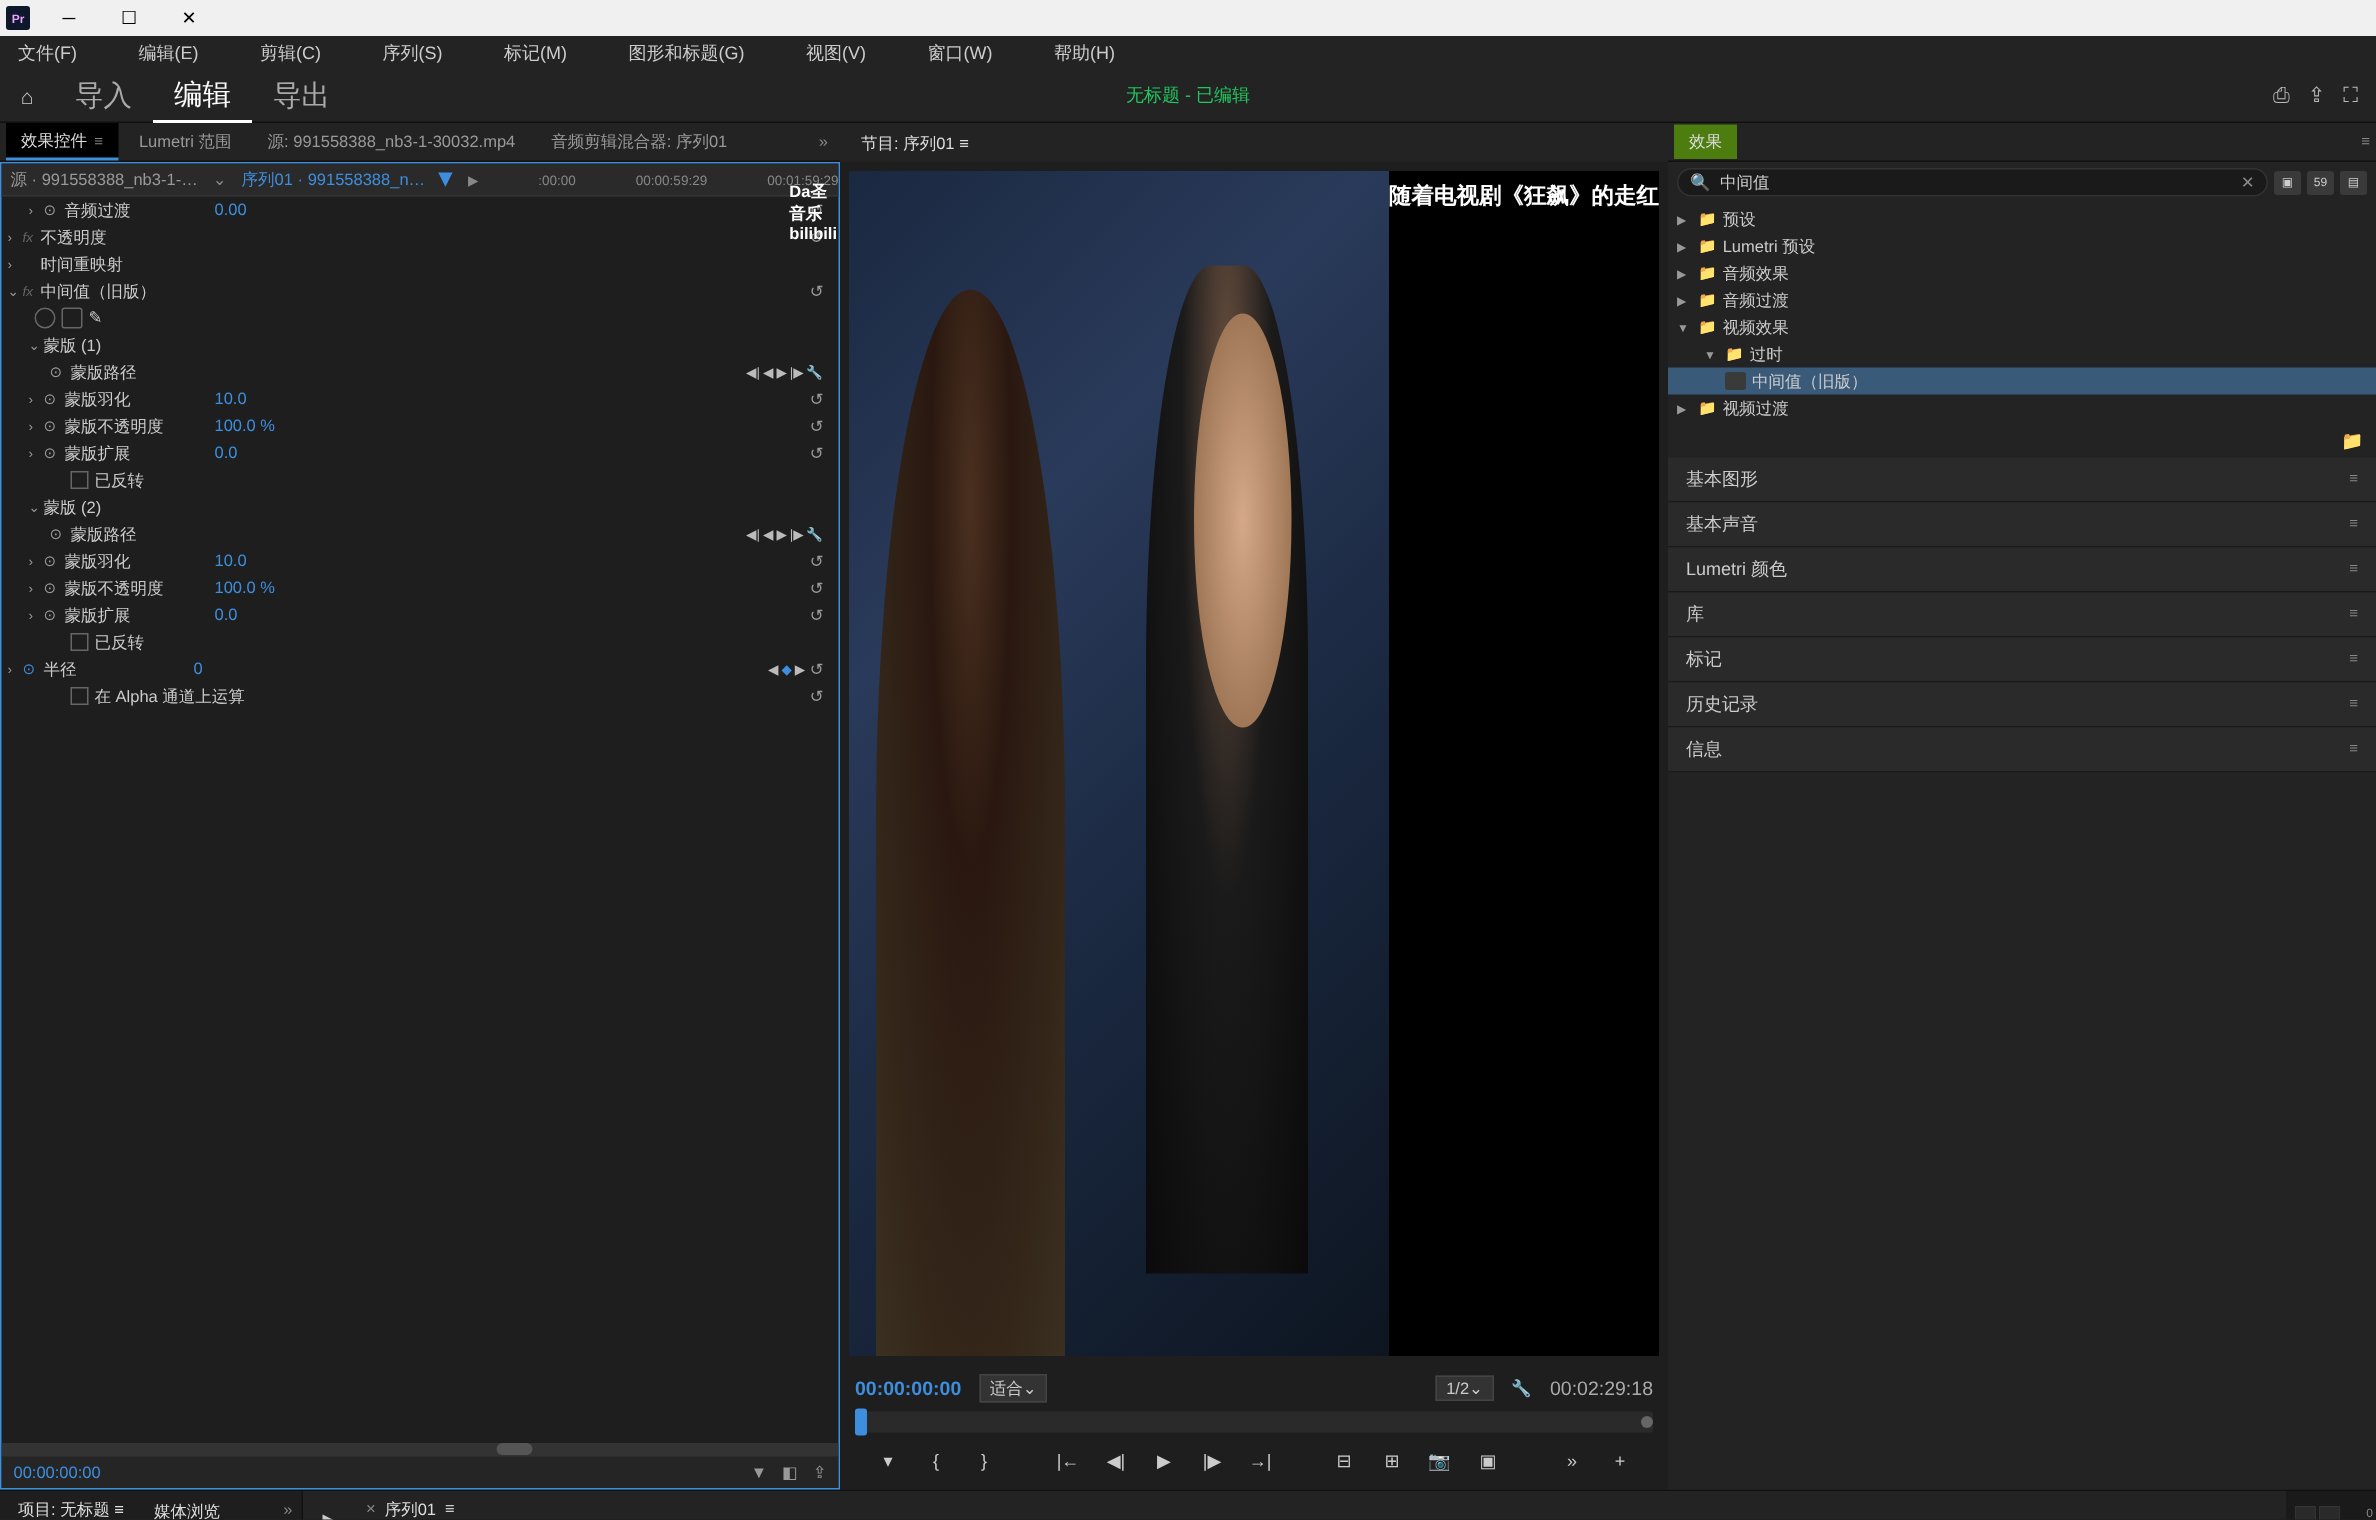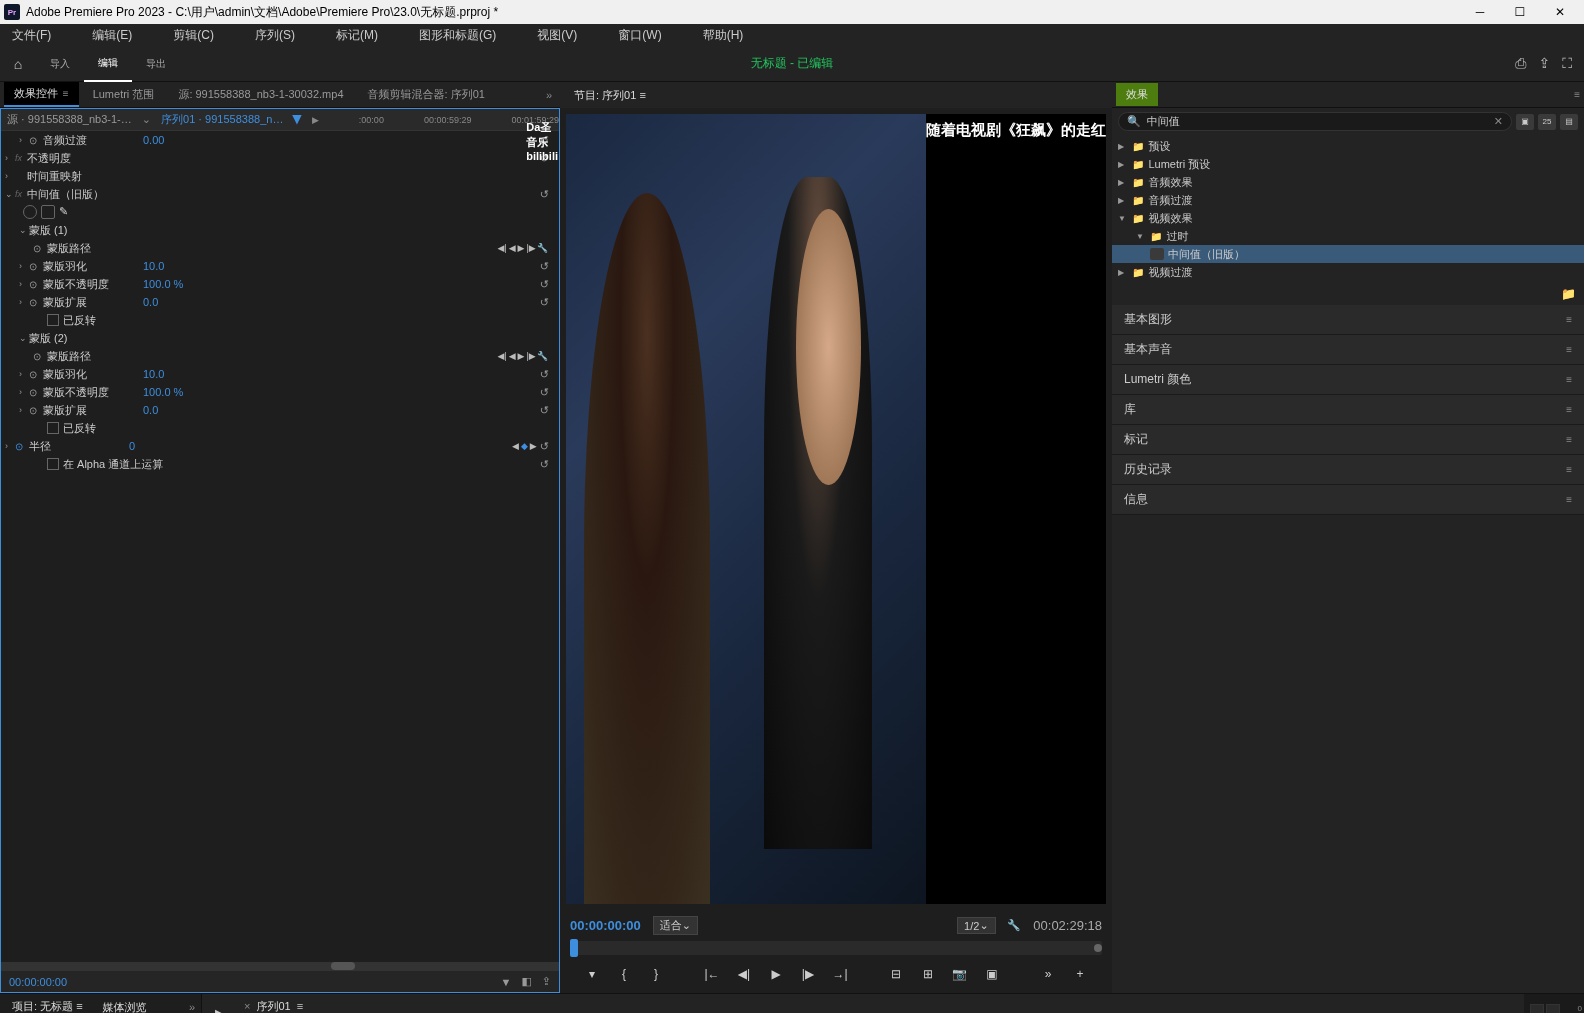--- a/index.html
+++ b/index.html
@@ -11,21 +11,21 @@
 .titlebar .title { flex: 1; font-size: 12px; }
 .titlebar .winbtn { width: 40px; height: 24px; display: flex; align-items: center; justify-content: center; font-size: 12px; }
 
 
 .menubar { height: 22px; background: #232323; display: flex; align-items: center; padding: 0 6px; gap: 29px; }
 .menubar .menu-item { padding: 0 6px; font-size: 12px; color: #ccc; }
 
 
 .workspace-bar { height: 36px; background: #232323; border-bottom: 1px solid #111; display: flex; align-items: center; }
 .workspace-bar .home-icon { width: 36px; display: flex; justify-content: center; font-size: 14px; color: #ccc; }
-.workspace-bar .ws-tab { padding: 0 14px; height: 36px; display: flex; align-items: center; font-size: 10px; color: #aaa; }
+.workspace-bar .ws-tab { padding: 0 14px; height: 36px; display: flex; align-items: center; font-size: 19px; color: #aaa; }
 .workspace-bar .ws-tab.active { color: #fff; border-bottom: 2px solid #fff; }
 .workspace-bar .center-title { position: absolute; left: 50%; transform: translateX(-50%); font-size: 12px; color: #22c55e; }
 .workspace-bar .right-icons { margin-left: auto; display: flex; gap: 12px; padding-right: 12px; font-size: 14px; color: #bbb; }
 
 
 .main { display: flex; height: calc(1013px - 24px - 22px - 36px - 20px); }
 .left-col { width: 560px; display: flex; flex-direction: column; }
 .mid-col { width: 552px; display: flex; flex-direction: column; }
 .right-col { flex: 1; display: flex; flex-direction: column; background: #232323; }
 
@@ -139,21 +139,20 @@
 .audio-meter-bars { flex: 1; position: relative; padding: 6px 4px; }
 .audio-meter-scale { position: absolute; right: 2px; top: 10px; bottom: 30px; display: flex; flex-direction: column; justify-content: space-between; font-size: 8px; color: #888; text-align: right; }
 .audio-meter-tracks { position: absolute; left: 6px; top: 10px; bottom: 30px; width: 30px; display: flex; gap: 2px; }
 .audio-meter-tracks .bar { flex: 1; background: linear-gradient(0deg, #2a2a2a 0%, #2a2a2a 100%); border: 1px solid #333; }
 </style>
 </head>
 <body>
 
 <div class="titlebar">
   <div class="app-icon">Pr</div>
-  <div class="title">Adobe Premiere Pro 2023 - C:\用户\admin\文档\Adobe\Premiere Pro\23.0\无标题.prproj *</div>
   <div class="winbtn">─</div>
   <div class="winbtn">☐</div>
   <div class="winbtn">✕</div>
 </div>
 
 <div class="menubar">
   <div class="menu-item">文件(F)</div>
   <div class="menu-item">编辑(E)</div>
   <div class="menu-item">剪辑(C)</div>
   <div class="menu-item">序列(S)</div>
@@ -454,21 +453,21 @@
       <span class="ham">≡</span>
     </div>
     <div class="effects-panel">
       <div class="effects-search-row">
         <div class="effects-search">
           <span class="mag">🔍</span>
           <input value="中间值" style="">
           <span class="clear">✕</span>
         </div>
         <span class="effects-badge">▣</span>
-        <span class="effects-badge">25</span>
+        <span class="effects-badge">59</span>
         <span class="effects-badge">▤</span>
       </div>
       <div class="effects-tree">
         <div class="tree-item">
             <span class="arrow">▶</span>
             <span class="folder">📁</span>
             <span>预设</span>
           </div>
         <div class="tree-item">
             <span class="arrow">▶</span>

